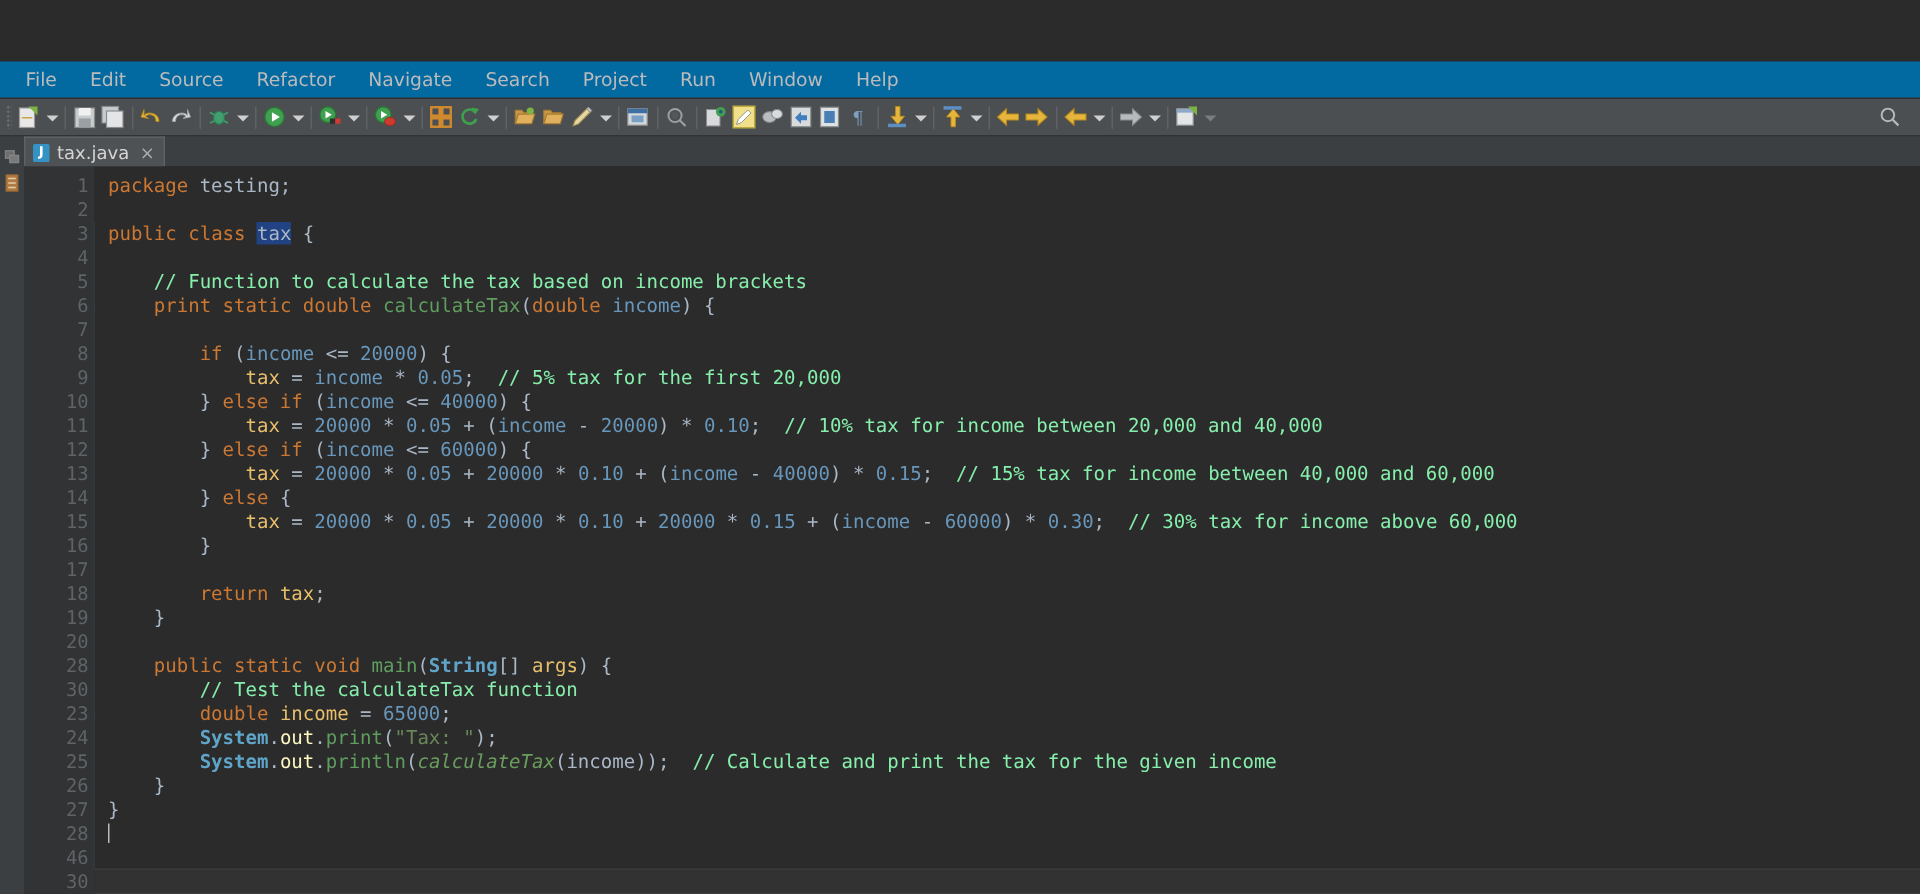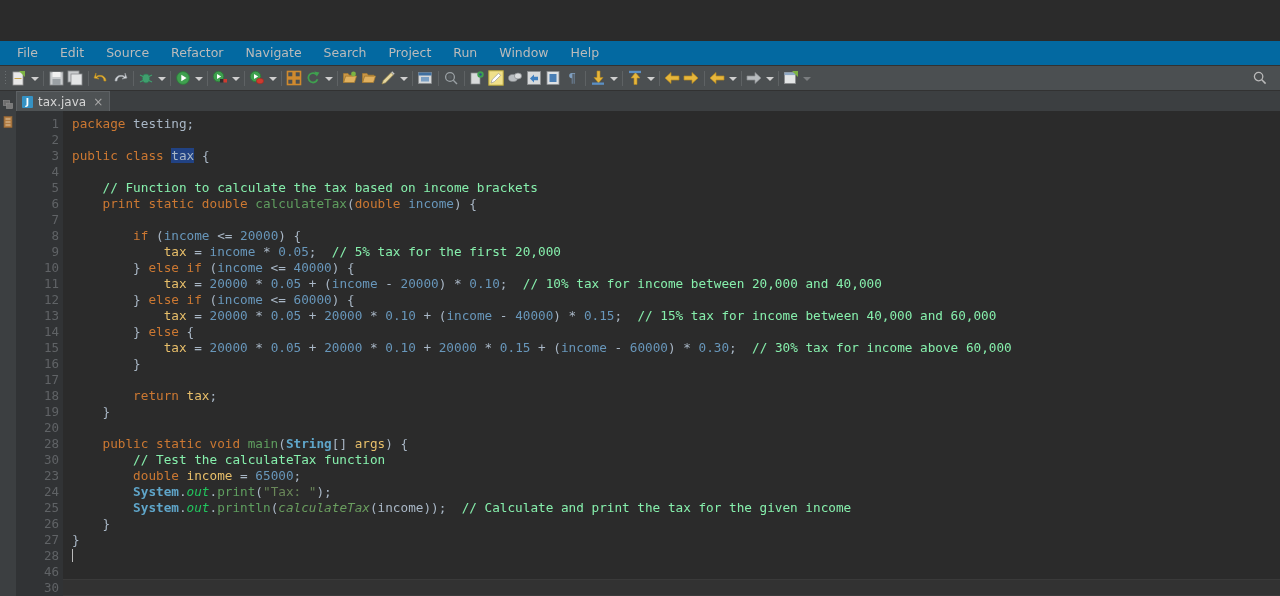--- a/index.html
+++ b/index.html
@@ -102,21 +102,21 @@
   .kw{color:#cc7832;}
   .cm{color:#86efac;}
   .num{color:#6897bb;}
   .str{color:#6a8759;}
   .mth{color:#5f9e5f;}
   .param{color:#6897bb;}
   .fld{color:#e8bf6a;}
   .lvar{color:#a9b7c6;}
   .decl{color:#e8bf6a;}
   .sys{color:#5fa5c9;font-weight:bold;}
-  .statfld{color:#22c55e;font-style:italic;}
+  .statfld{color:#fef9c3;}
   .italfn{color:#6a9e5f;font-style:italic;}
   .sel{background:#214283;color:#a9b7c6;}
   .plain{color:#a9b7c6;}
 </style>
 </head>
 <body>
 
 <div id="menubar">
     <div class="menu-item">File</div>
     <div class="menu-item">Edit</div>

